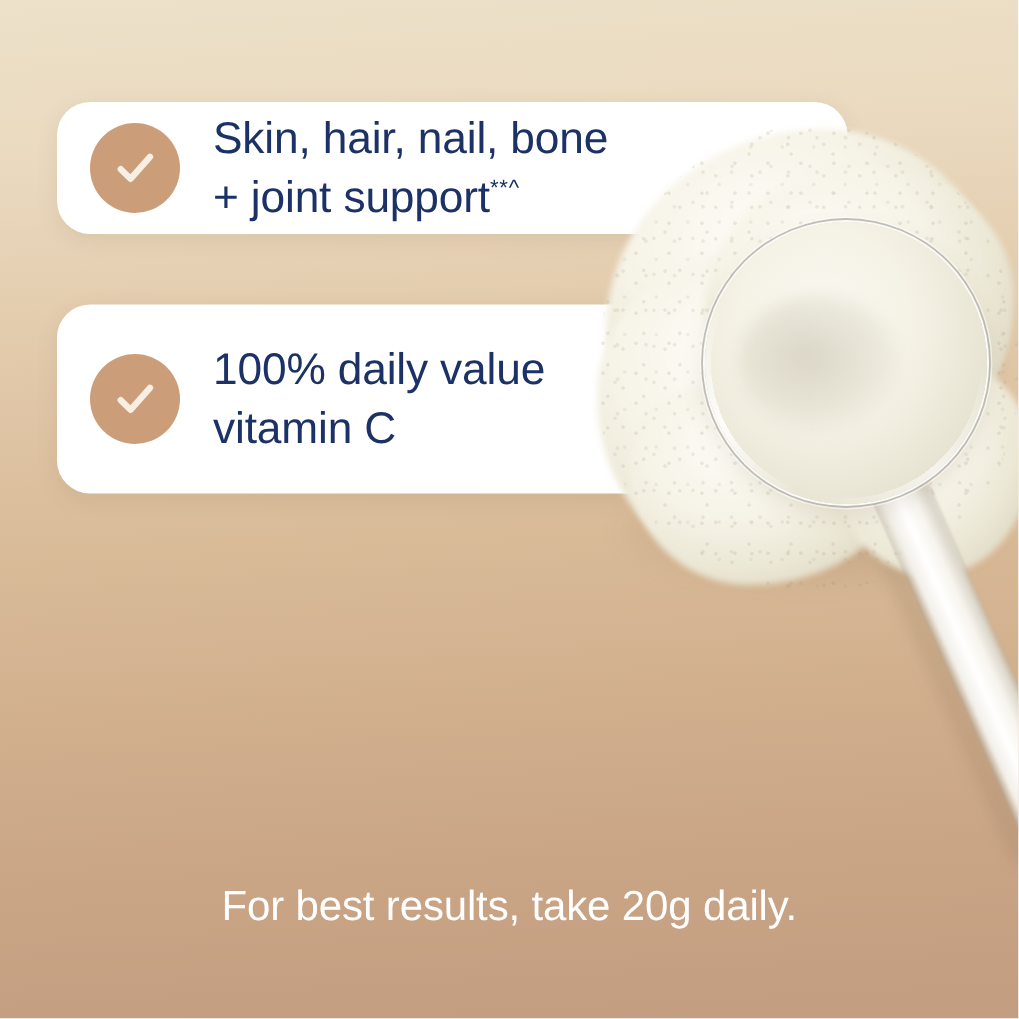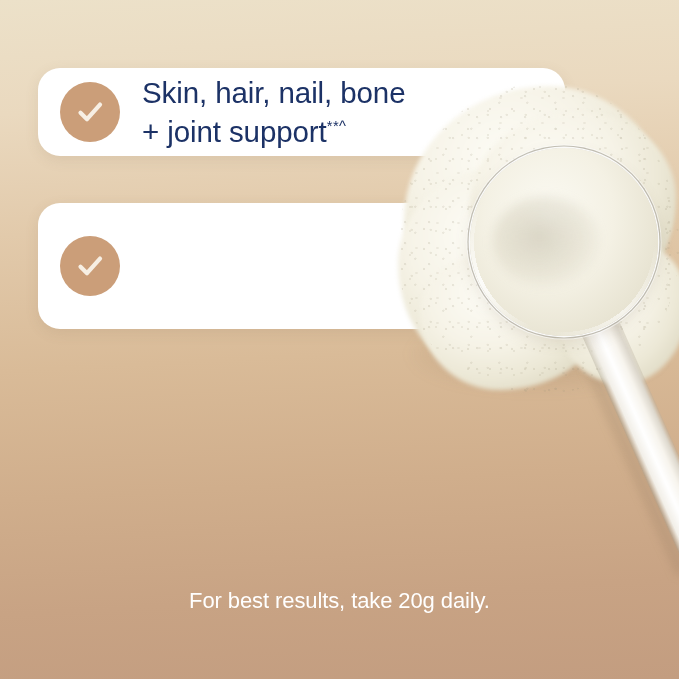--- a/index.html
+++ b/index.html
@@ -235,21 +235,21 @@
   }
 
   
   .tagline {
     position: absolute;
     left: 0;
     right: 0;
     top: 588px;
     text-align: center;
     color: #ffffff;
-    font-size: 22px;
+    font-size: 28px;
     font-weight: 400;
     letter-spacing: -.1px;
     z-index: 4;
   }
 </style>
 </head>
 <body>
 
 <div class="canvas">
 
@@ -264,20 +264,22 @@
       <div class="card-text"><span>Skin, hair, nail, bone</span>
 <span>+ joint support</span><sup>**^</sup></div>
     </div>
 
     <div class="card card-2 card-beneath">
       <div class="check-badge">
         <svg width="34" height="34" viewBox="0 0 34 34" aria-hidden="true">
           <path d="M7.5 17.8 L14 24.2 L27 9.6" fill="none" stroke="#f7efe4" stroke-width="4.2" stroke-linecap="round" stroke-linejoin="round"></path>
         </svg>
       </div>
+      <div class="card-text"><span>100% daily value</span>
+<span>vitamin C</span><sup></sup></div>
     </div>
 
 
   </div>
 
   <div class="photo-layer" style="z-index:3;">
     <div class="mound-shadow"></div>
     <div class="scoop-handle-shadow"></div>
     <div class="powder-blob powder-a"></div>
     <div class="powder-blob powder-b"></div>

